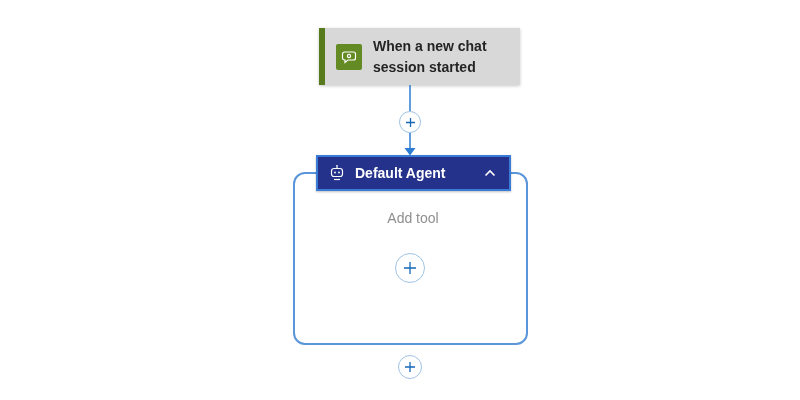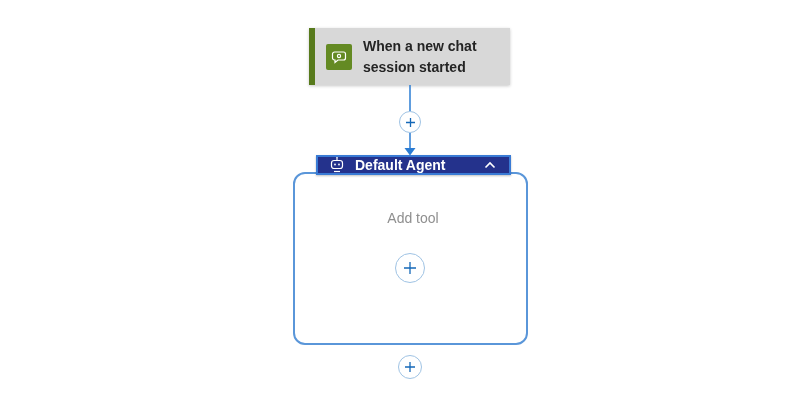--- a/index.html
+++ b/index.html
@@ -3,21 +3,21 @@
 <meta charset="utf-8">
 <style>
   html,body { margin:0; padding:0; background:#ffffff; }
   .canvas {
     position:relative; width:800px; height:400px; background:#ffffff;
     font-family:"Liberation Sans", sans-serif; overflow:hidden;
   }
 
   
   .trigger-card {
-    position:absolute; left:309px; top:28px; width:201px; height:57px;
+    position:absolute; left:319px; top:28px; width:201px; height:57px;
     background:#d8d8d8; border-left:6px solid #577a1c;
     box-shadow:0 1px 3px rgba(0,0,0,0.22);
     display:flex; align-items:center; gap:11px; box-sizing:border-box;
     padding:0 10px 0 11px; cursor:pointer;
   }
   .trigger-icon {
     width:26px; height:26px; border-radius:2px; background:#648a23;
     display:flex; align-items:center; justify-content:center; flex:0 0 auto;
   }
   .trigger-title {
@@ -38,21 +38,21 @@
   .plus-inside { left:395px; top:253px; width:30px; height:30px; }
   .plus-bottom { left:398px; top:355px; width:24px; height:24px; }
 
   
   .agent-container {
     position:absolute; left:293px; top:172px; width:235px; height:173px;
     border:2px solid #5a96d9; border-radius:12px; background:#ffffff;
     box-sizing:border-box; z-index:1;
   }
   .agent-header {
-    position:absolute; left:316px; top:155px; width:195px; height:20px;
+    position:absolute; left:316px; top:155px; width:195px; height:36px;
     background:#24328c; border:2px solid #3a7bd5; box-sizing:border-box;
     display:flex; align-items:center; gap:9px; padding:0 10px 0 10px;
     z-index:3; cursor:pointer; box-shadow:0 1px 2px rgba(0,0,0,0.25);
   }
   .agent-title {
     color:#ffffff; font-size:14px; font-weight:700; flex:1 1 auto;
     white-space:nowrap; overflow:hidden;
   }
   .chevron-btn {
     width:18px; height:18px; display:flex; align-items:center; justify-content:center;

